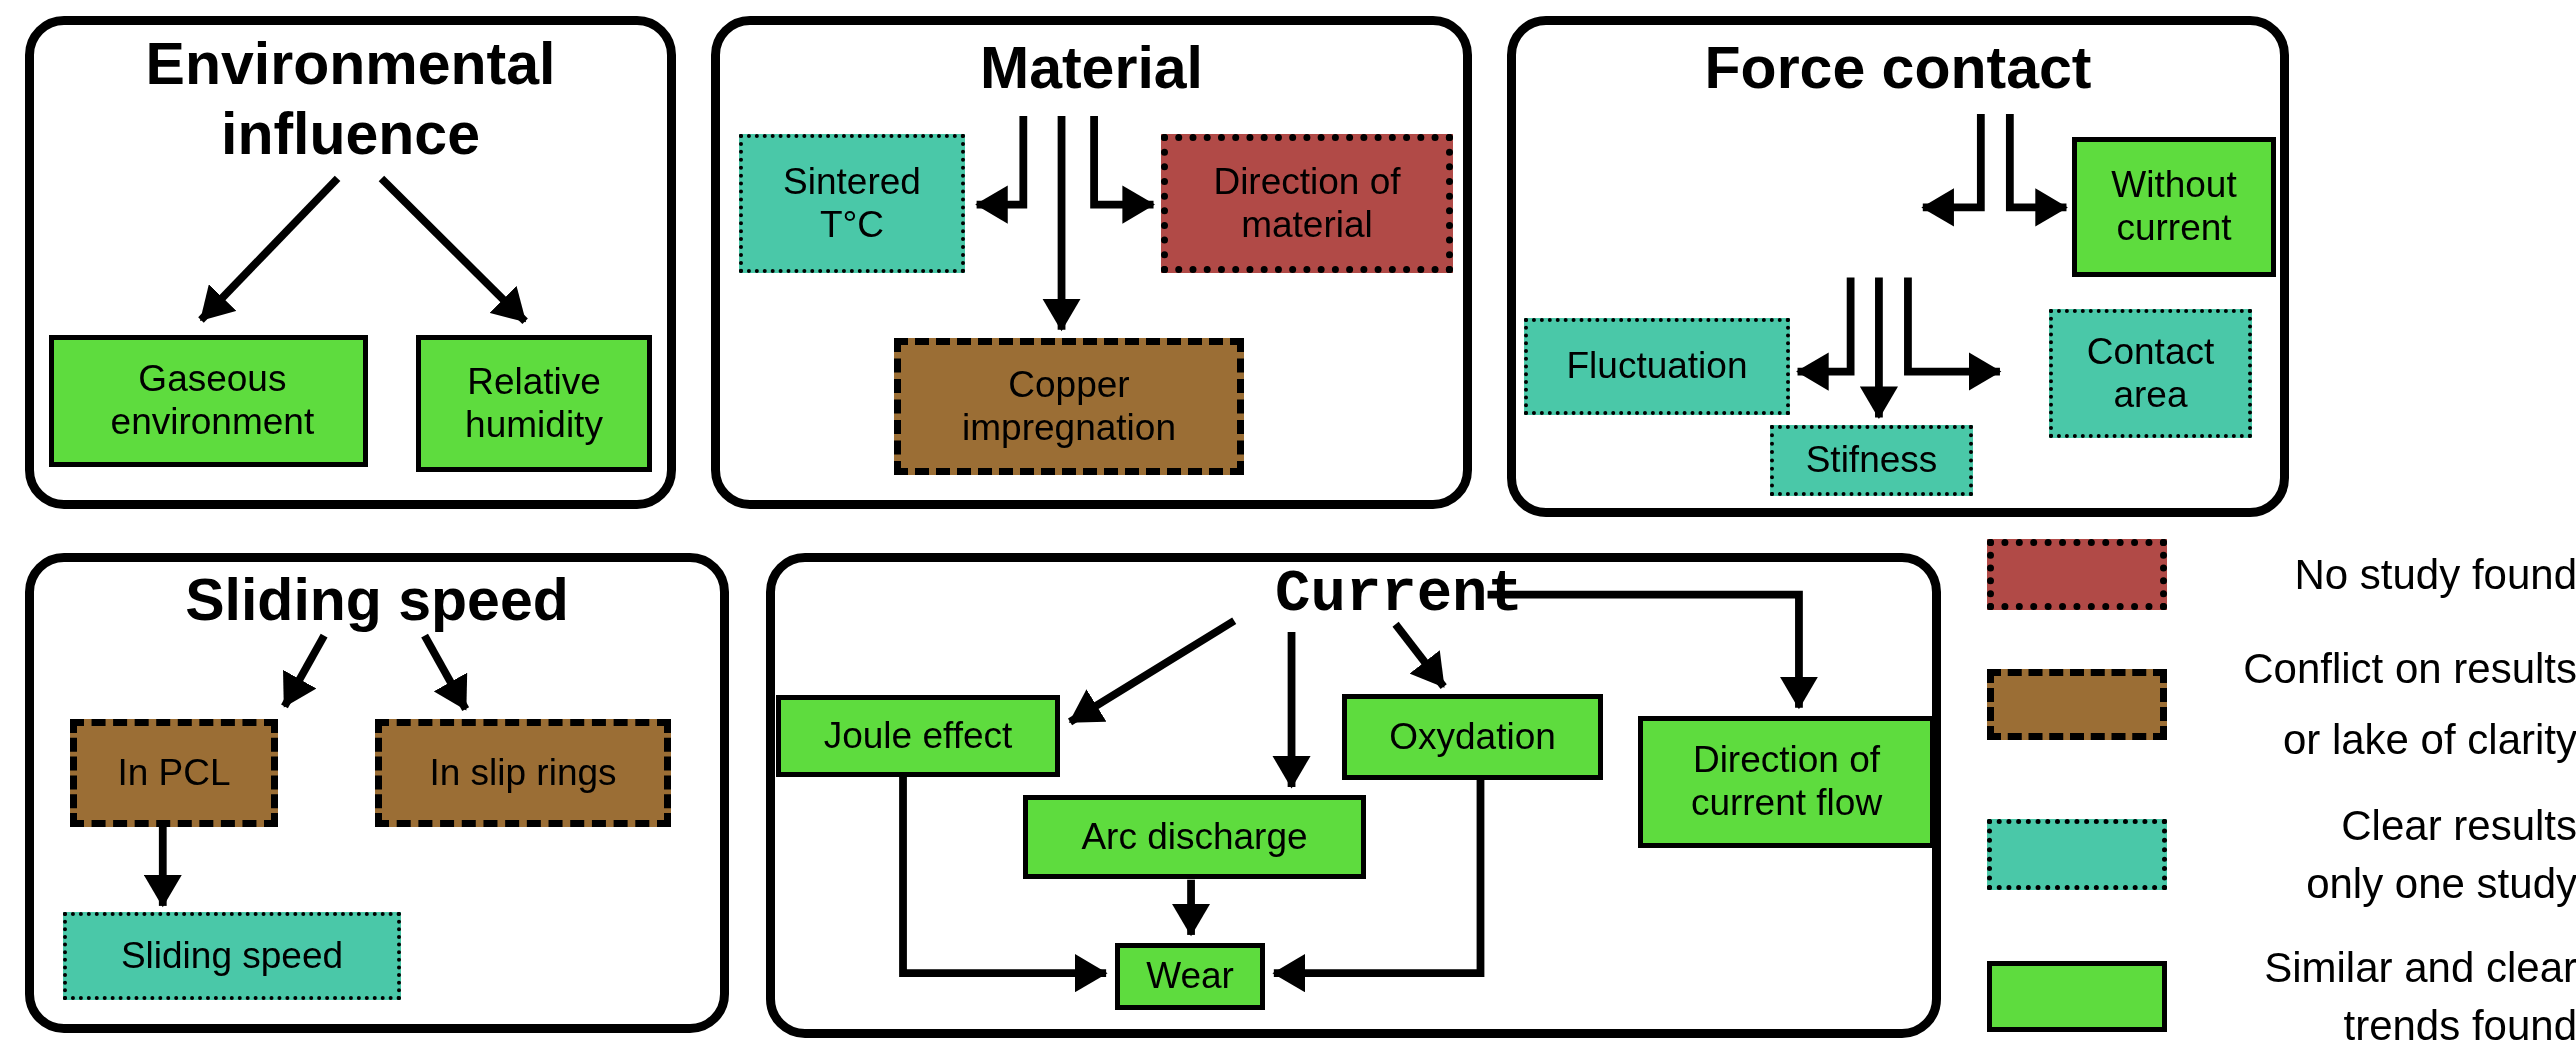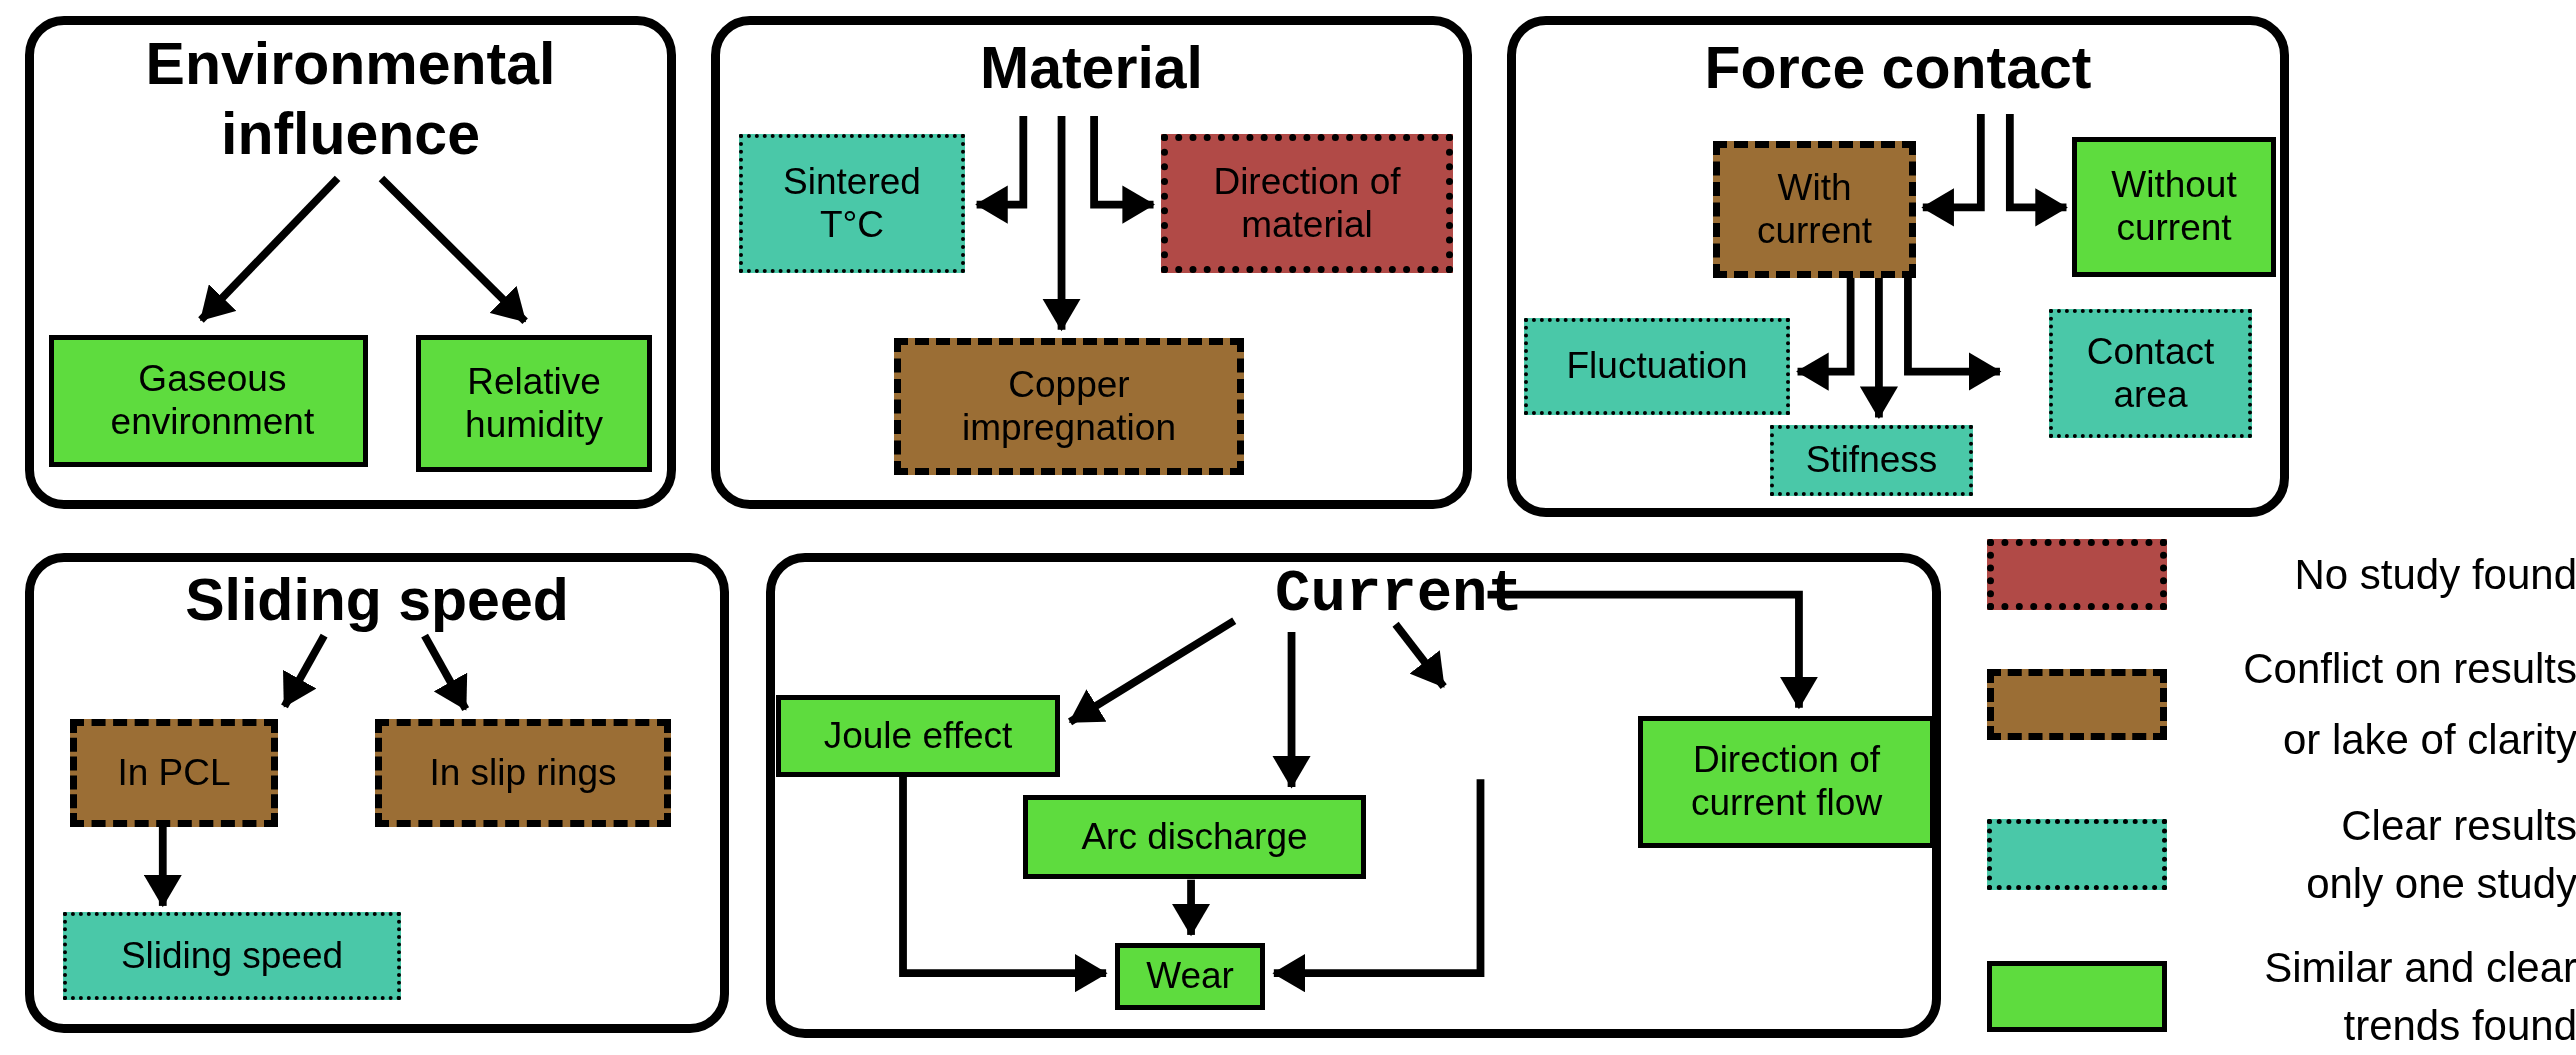--- a/index.html
+++ b/index.html
@@ -149,23 +149,20 @@
   <div class="node node-teal" style="left:739px; top:134px; width:226px; height:139px;">
     <span>Sintered T°C</span>
   </div>
   <div class="node node-red" style="left:1161px; top:134px; width:292px; height:139px;">
     <span>Direction of material</span>
   </div>
   <div class="node node-brown" style="left:894px; top:338px; width:350px; height:137px;">
     <span>Copper impregnation</span>
   </div>
 
-  <div class="node node-brown" style="left:1713px; top:141px; width:203px; height:137px;">
-    <span>With current</span>
-  </div>
   <div class="node node-green" style="left:2072px; top:137px; width:204px; height:140px;">
     <span>Without current</span>
   </div>
   <div class="node node-teal" style="left:1524px; top:318px; width:266px; height:97px;">
     <span>Fluctuation</span>
   </div>
   <div class="node node-teal" style="left:2007px; top:309px; width:203px; height:129px;margin-left:42px;">
     <span>Contact area</span>
   </div>
   <div class="node node-teal" style="left:1770px; top:425px; width:203px; height:71px;">
@@ -180,20 +177,23 @@
   </div>
   <div class="node node-teal" style="left:63px; top:912px; width:338px; height:88px;">
     <span>Sliding speed</span>
   </div>
 
   <div class="node node-green" style="left:776px; top:695px; width:284px; height:82px;">
     <span>Joule effect</span>
   </div>
   <div class="node node-green" style="left:1023px; top:795px; width:343px; height:84px;">
     <span>Arc discharge</span>
+  </div>
+  <div class="node node-green" style="left:1342px; top:694px; width:261px; height:86px;">
+    <span>Oxydation</span>
   </div>
   <div class="node node-green" style="left:1638px; top:716px; width:297px; height:132px;">
     <span>Direction of current flow</span>
   </div>
   <div class="node node-green" style="left:1115px; top:943px; width:150px; height:67px;">
     <span>Wear</span>
   </div>
 
   <div>
     <div class="legend-swatch swatch-red" style="left:1987px; top:539px;"></div>

